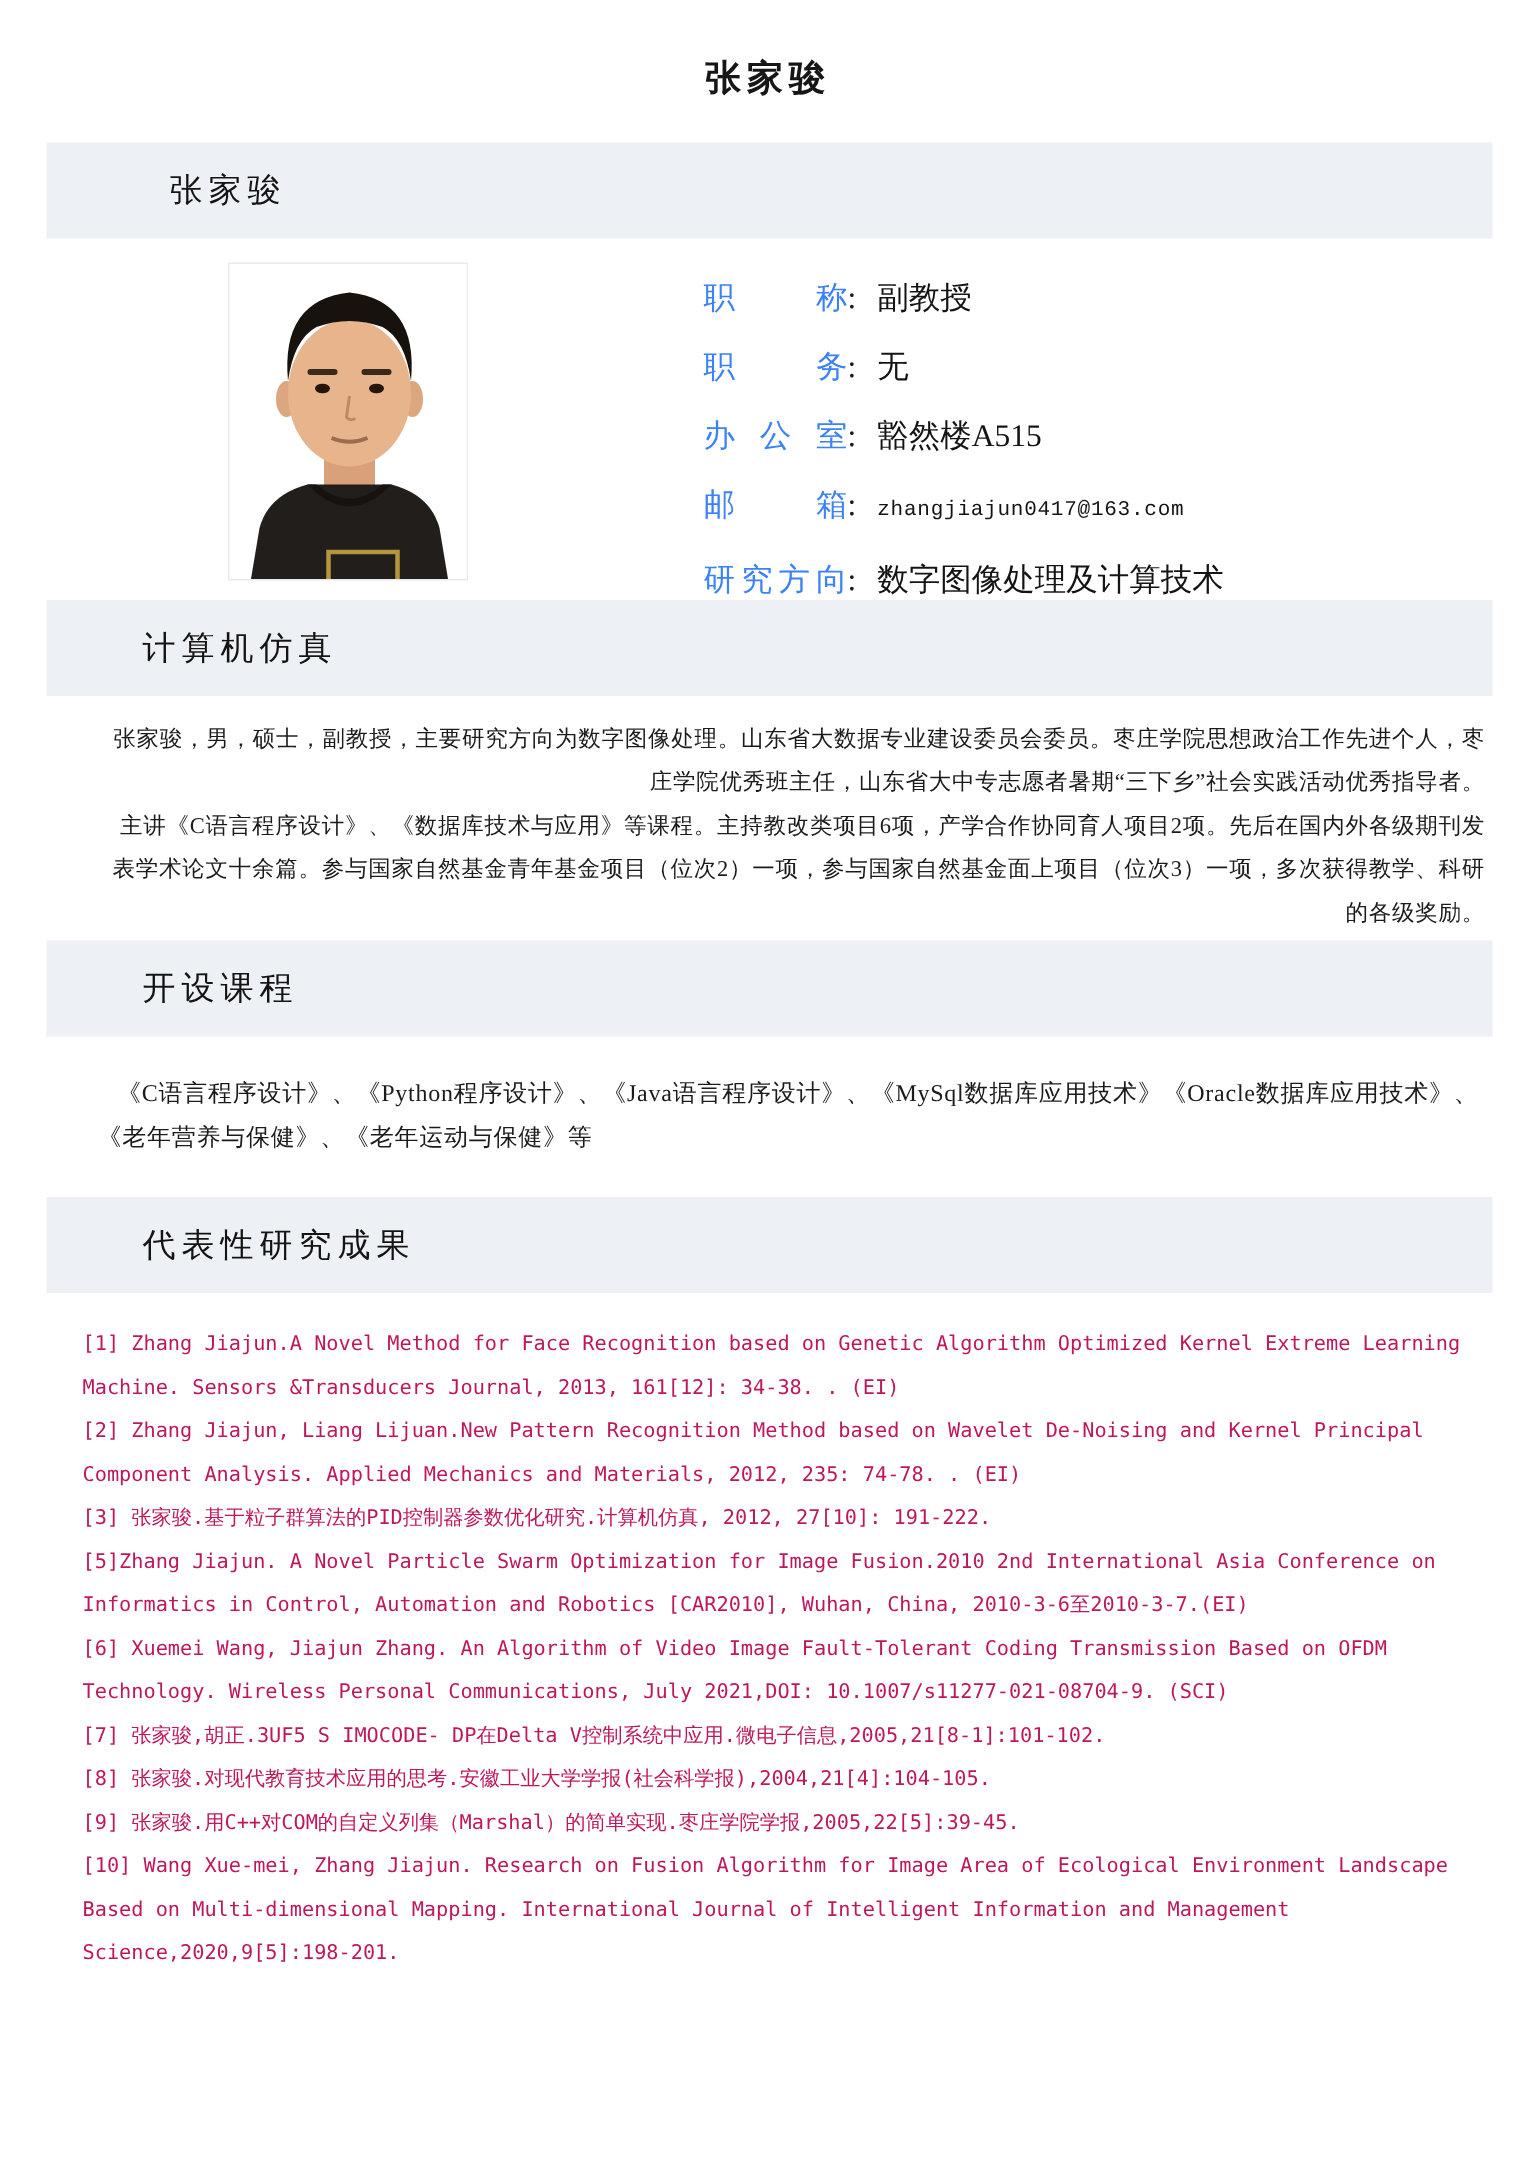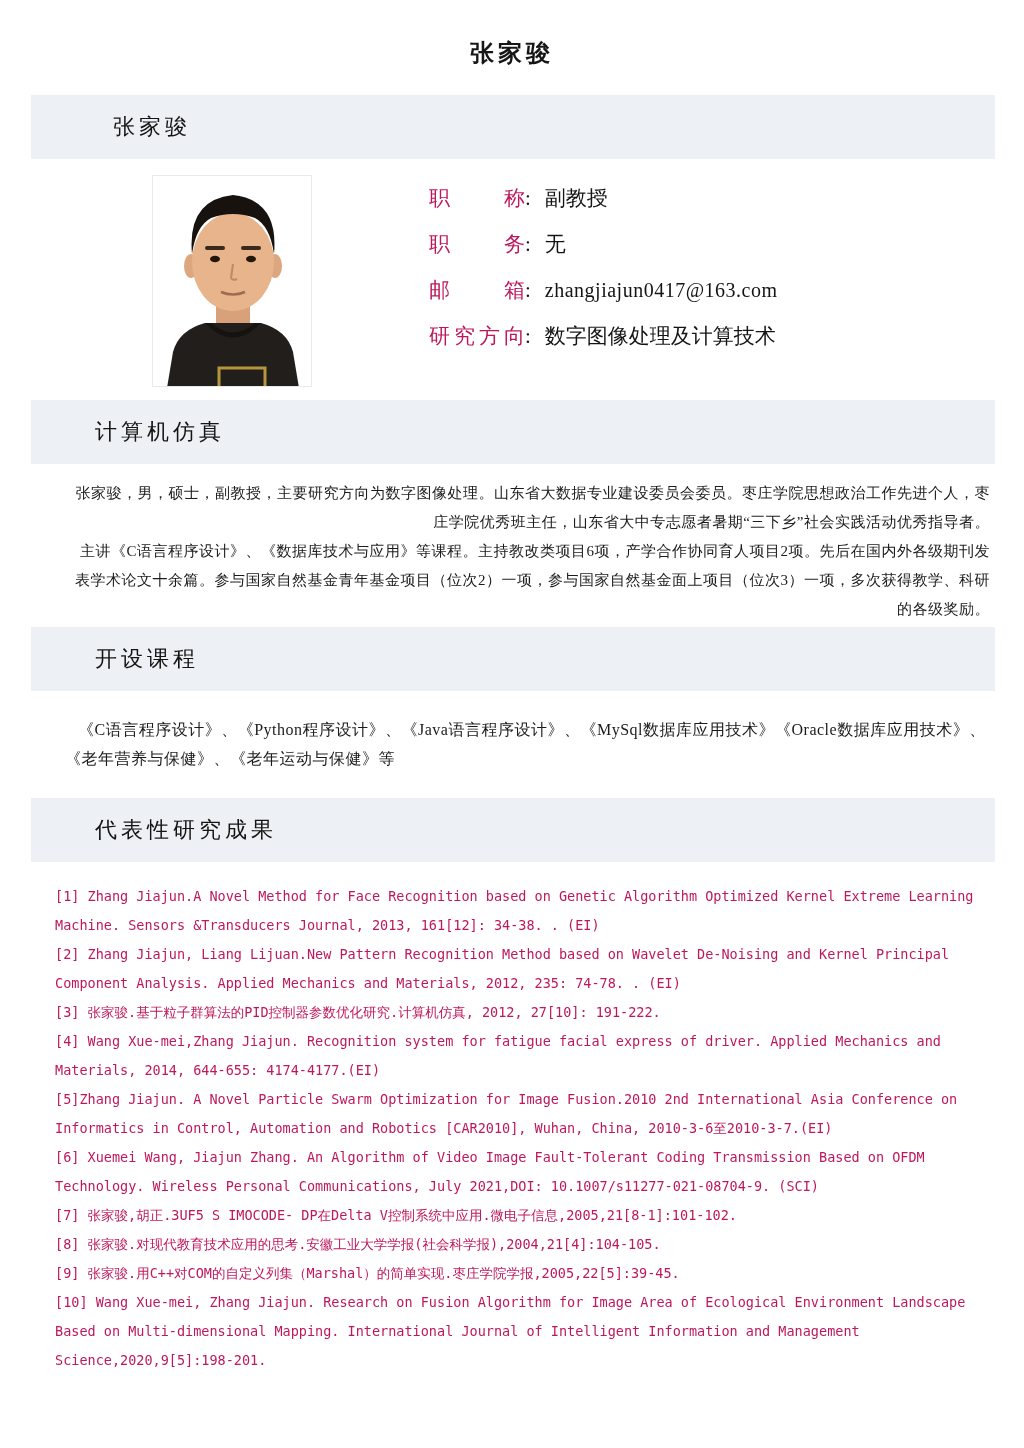--- a/index.html
+++ b/index.html
@@ -37,27 +37,27 @@
   .photo-frame {
     width:160px; height:212px; flex:0 0 auto;
     border:1px solid #e9e9e9; box-sizing:border-box;
     background:#fff; overflow:hidden;
   }
   .info-col { margin-left:117px; padding-top:0; }
   .field-row { line-height:46px; font-size:21px; white-space:nowrap; }
   .field-label {
     display:inline-block; width:96px;
     text-align:justify; text-align-last:justify;
-    color:#be185d; vertical-align:top;
+    color:#3b82f6; vertical-align:top;margin-left:40px;
   }
   .field-colon { display:inline-block; margin-right:14px; }
   .field-value { color:#141414;text-align:center; }
   .field-value.mono {
-    font-family:Liberation Serif, serif;
-    font-size:20px; letter-spacing:0.5px;
+    font-family:Liberation Mono, monospace;
+    font-size:14px; letter-spacing:0.5px;
   }
   .intro-block {
     margin:15px 34px 0 65px; height:145px;
     font-size:15px; line-height:29px; letter-spacing:0.5px;
     overflow:hidden; overflow-wrap:break-word; word-break:break-all;
   }
   .intro-block p { margin:0;text-align:right; }
   .sec-band-2 { margin-top:3px; }
   .courses-block {
     margin:24px 34px 0 65px; height:58px;
@@ -102,20 +102,23 @@
     </svg>
   </div>
   <div class="info-col">
     <div class="field-row">
       <span class="field-label">职称</span><span class="field-colon">:</span><span class="field-value">副教授</span>
     </div>
     <div class="field-row">
       <span class="field-label">职务</span><span class="field-colon">:</span><span class="field-value">无</span>
     </div>
     <div class="field-row">
+      <span class="field-label">办公室</span><span class="field-colon">:</span><span class="field-value">豁然楼A515</span>
+    </div>
+    <div class="field-row">
       <span class="field-label">邮箱</span><span class="field-colon">:</span><span class="field-value mono">zhangjiajun0417@163.com</span>
     </div>
     <div class="field-row">
       <span class="field-label">研究方向</span><span class="field-colon">:</span><span class="field-value">数字图像处理及计算技术</span>
     </div>
   </div>
 </div>
 
 <div class="band band-sec">
   <span class="band-text">计算机仿真</span>
@@ -130,20 +133,19 @@
 </div>
 <div class="courses-block">《C语言程序设计》、《Python程序设计》、《Java语言程序设计》、《MySql数据库应用技术》《Oracle数据库应用技术》、《老年营养与保健》、《老年运动与保健》等</div>
 
 <div class="band band-sec sec-band-3">
   <span class="band-text">代表性研究成果</span>
 </div>
 <div class="pub-list">
   <p>[1] Zhang Jiajun.A Novel Method for Face Recognition based on Genetic Algorithm Optimized Kernel Extreme Learning Machine. Sensors &amp;Transducers Journal, 2013, 161[12]: 34-38. . (EI)</p>
   <p>[2] Zhang Jiajun, Liang Lijuan.New Pattern Recognition Method based on Wavelet De-Noising and Kernel Principal Component Analysis. Applied Mechanics and Materials, 2012, 235: 74-78. . (EI)</p>
   <p>[3] 张家骏.基于粒子群算法的PID控制器参数优化研究.计算机仿真, 2012, 27[10]: 191-222.</p>
-  <p>[4] Wang Xue-mei,Zhang Jiajun. Recognition system for fatigue facial express of driver. Applied Mechanics and Materials, 2014, 644-655: 4174-4177.(EI)</p>
   <p>[5]Zhang Jiajun. A Novel Particle Swarm Optimization for Image Fusion.2010 2nd International Asia Conference on Informatics in Control, Automation and Robotics [CAR2010], Wuhan, China, 2010-3-6至2010-3-7.(EI)</p>
   <p>[6] Xuemei Wang, Jiajun Zhang. An Algorithm of Video Image Fault-Tolerant Coding Transmission Based on OFDM Technology. Wireless Personal Communications, July 2021,DOI: 10.1007/s11277-021-08704-9. (SCI)</p>
   <p>[7] 张家骏,胡正.3UF5 S IMOCODE- DP在Delta V控制系统中应用.微电子信息,2005,21[8-1]:101-102.</p>
   <p>[8] 张家骏.对现代教育技术应用的思考.安徽工业大学学报(社会科学报),2004,21[4]:104-105.</p>
   <p>[9] 张家骏.用C++对COM的自定义列集（Marshal）的简单实现.枣庄学院学报,2005,22[5]:39-45.</p>
   <p>[10] Wang Xue-mei, Zhang Jiajun. Research on Fusion Algorithm for Image Area of Ecological Environment Landscape Based on Multi-dimensional Mapping. International Journal of Intelligent Information and Management Science,2020,9[5]:198-201.</p>
 </div>
 
 </body></html>

